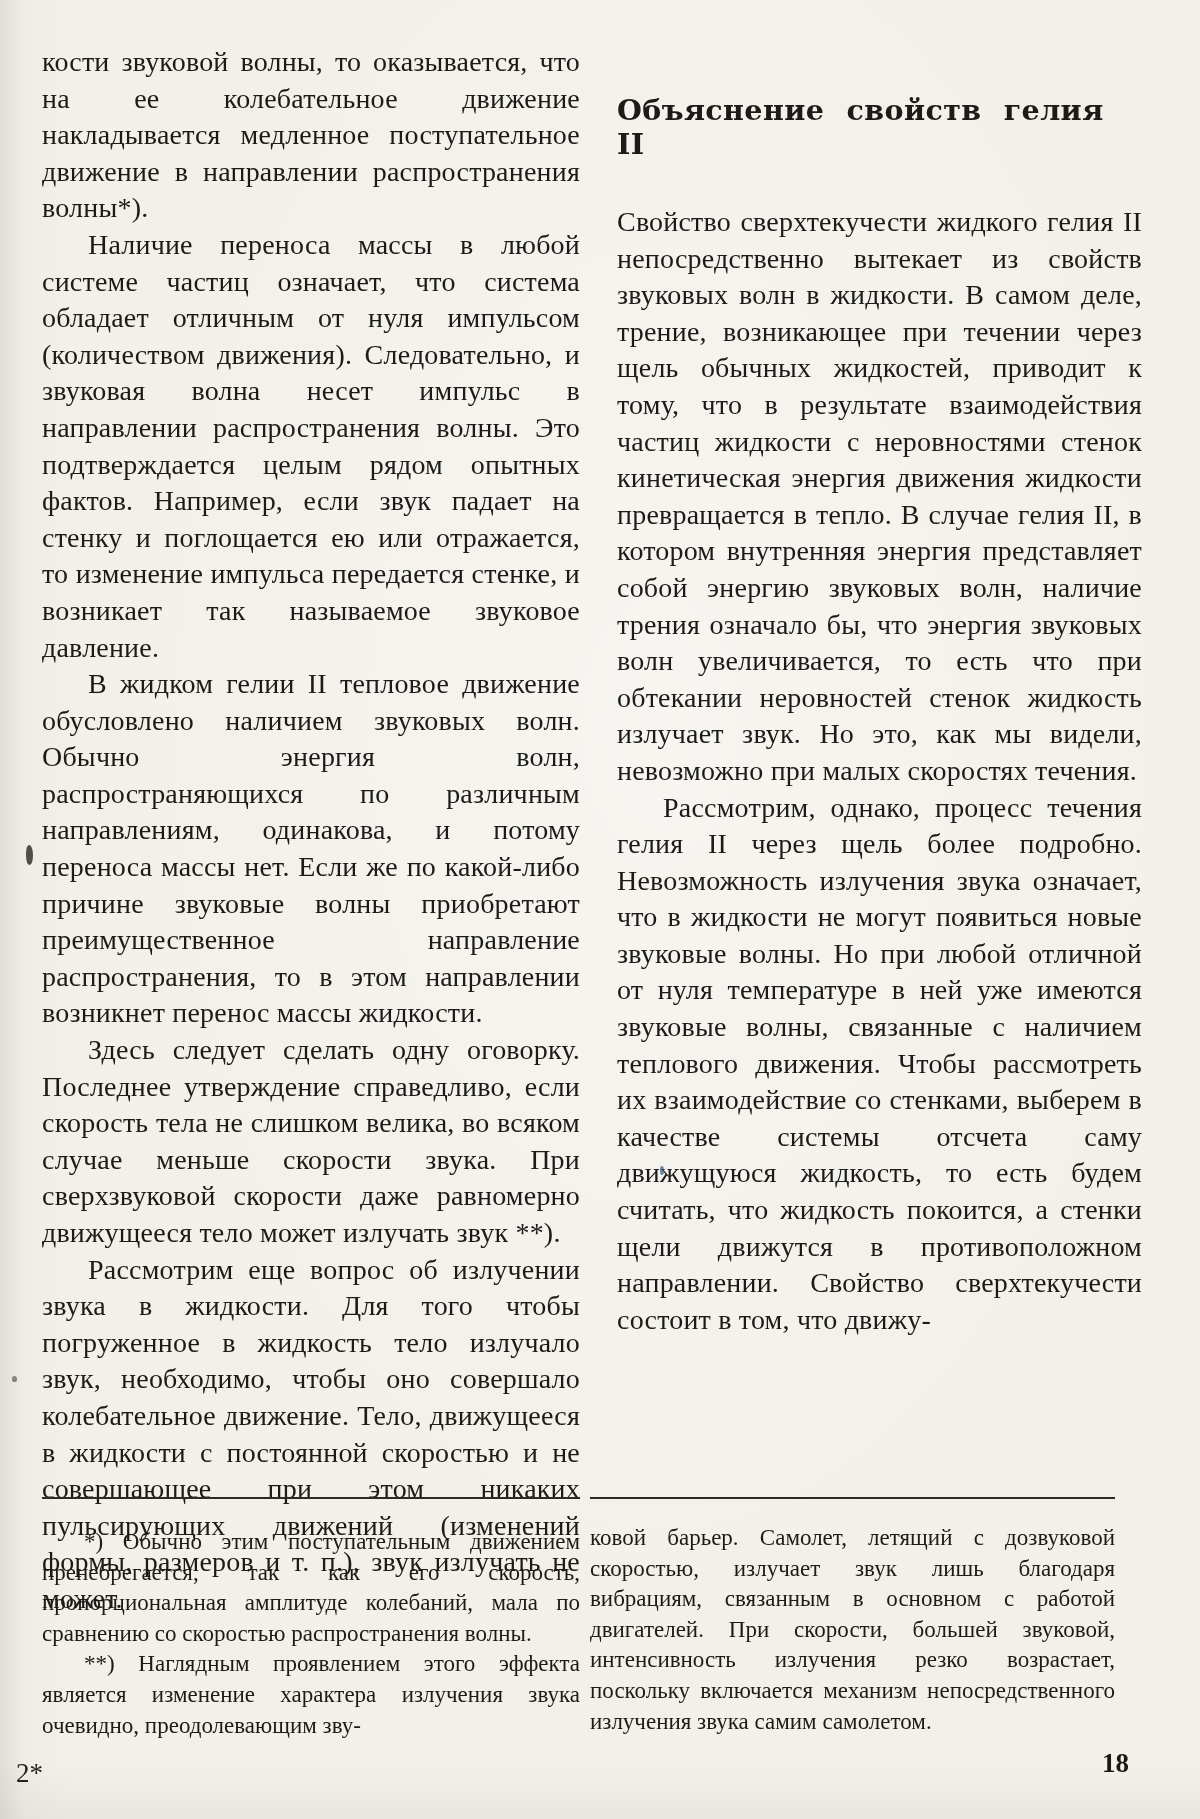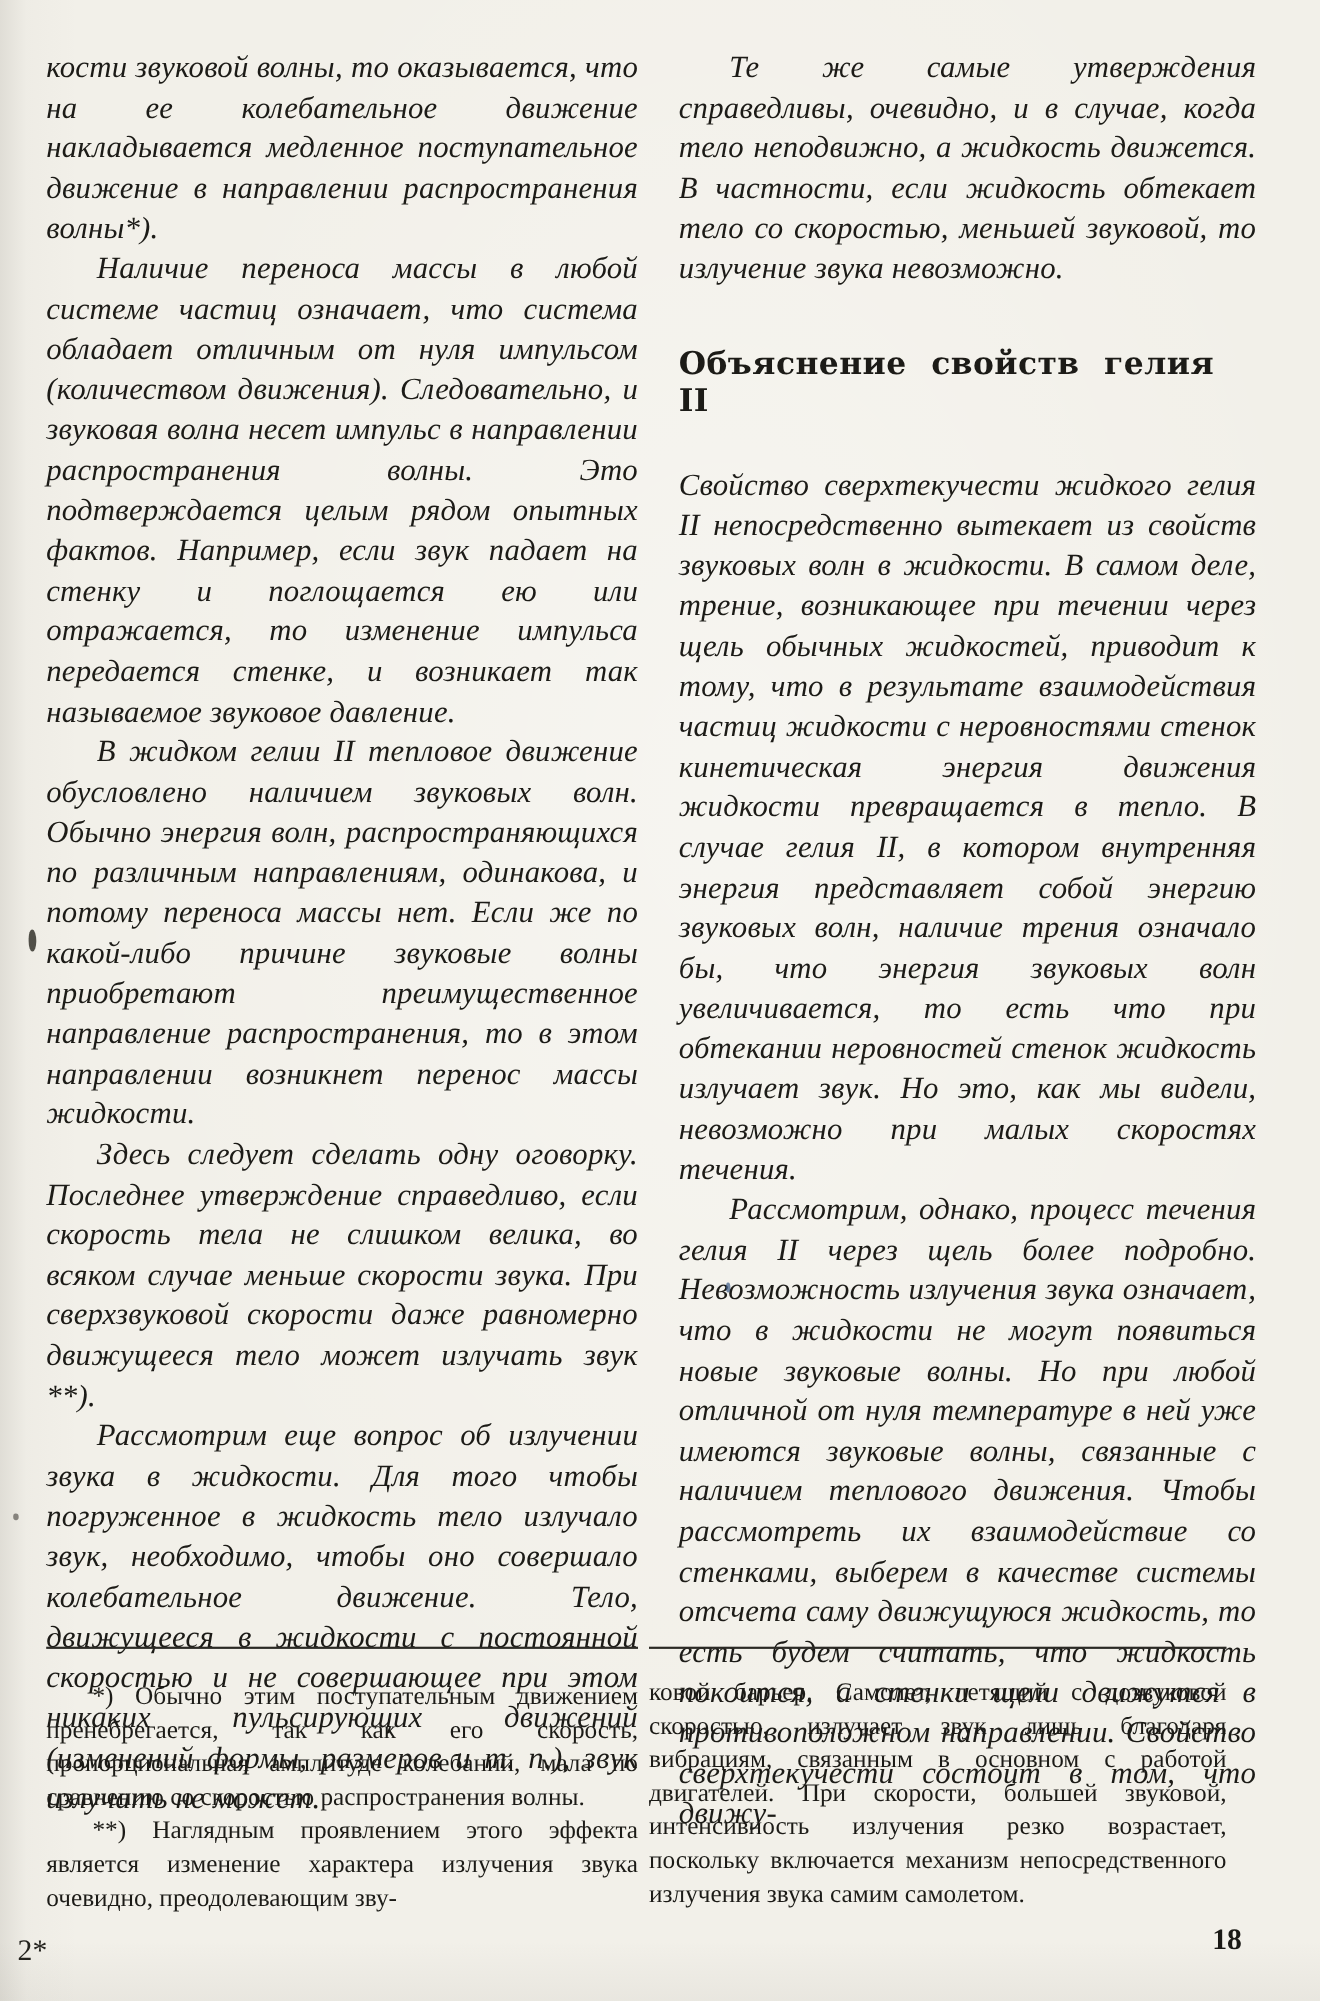--- a/index.html
+++ b/index.html
@@ -30,21 +30,20 @@
     text-align: justify;
     font-size: 28px;
     line-height: 36.6px;
     letter-spacing: 0.2px;
   }
   .col-left  { left: 42px;  width: 538px; }
   .col-right { left: 617px; width: 525px; }
   p.body-p {
     margin: 0;
     text-indent: 0;
-    font-style: italic;
   }
   p.body-p.indent { text-indent: 46px; }
   h2.section-heading {
     font-family: "DejaVu Serif", serif;
     font-weight: bold;
     font-size: 28.5px;
     line-height: 34px;
     margin: 49px 0 43px 0;
     text-align: left;
     word-spacing: 0.42em;
@@ -101,21 +100,20 @@
 
   <div class="col col-left">
     <p class="body-p">кости звуковой волны, то оказывается, что на ее колебательное движение накладывается медленное поступательное движение в направлении распространения волны*).</p>
     <p class="body-p indent">Наличие переноса массы в любой системе частиц означает, что система обладает отличным от нуля импульсом (количеством движения). Следовательно, и звуковая волна несет импульс в направлении распространения волны. Это подтверждается целым рядом опытных фактов. Например, если звук падает на стенку и поглощается ею или отражается, то изменение импульса передается стенке, и возникает так называемое звуковое давление.</p>
     <p class="body-p indent">В жидком гелии II тепловое движение обусловлено наличием звуковых волн. Обычно энергия волн, распространяющихся по различным направлениям, одинакова, и потому переноса массы нет. Если же по какой-либо причине звуковые волны приобретают преимущественное направление распространения, то в этом направлении возникнет перенос массы жидкости.</p>
     <p class="body-p indent">Здесь следует сделать одну оговорку. Последнее утверждение справедливо, если скорость тела не слишком велика, во всяком случае меньше скорости звука. При сверхзвуковой скорости даже равномерно движущееся тело может излучать звук **).</p>
     <p class="body-p indent">Рассмотрим еще вопрос об излучении звука в жидкости. Для того чтобы погруженное в жидкость тело излучало звук, необходимо, чтобы оно совершало колебательное движение. Тело, движущееся в жидкости с постоянной скоростью и не совершающее при этом никаких пульсирующих движений (изменений формы, размеров и т. п.), звук излучать не может.</p>
   </div>
 
   <div class="col col-right">
-    <p class="body-p indent">Те же самые утверждения справедливы, очевидно, и в случае, когда тело неподвижно, а жидкость движется. В частности, если жидкость обтекает тело со скоростью, меньшей звуковой, то излучение звука невозможно.</p>
     <h2 class="section-heading">Объяснение свойств гелия II</h2>
     <p class="body-p">Свойство сверхтекучести жидкого гелия II непосредственно вытекает из свойств звуковых волн в жидкости. В самом деле, трение, возникающее при течении через щель обычных жидкостей, приводит к тому, что в результате взаимодействия частиц жидкости с неровностями стенок кинетическая энергия движения жидкости превращается в тепло. В случае гелия II, в котором внутренняя энергия представляет собой энергию звуковых волн, наличие трения означало бы, что энергия звуковых волн увеличивается, то есть что при обтекании неровностей стенок жидкость излучает звук. Но это, как мы видели, невозможно при малых скоростях течения.</p>
     <p class="body-p indent">Рассмотрим, однако, процесс течения гелия II через щель более подробно. Невозможность излучения звука означает, что в жидкости не могут появиться новые звуковые волны. Но при любой отличной от нуля температуре в ней уже имеются звуковые волны, связанные с наличием теплового движения. Чтобы рассмотреть их взаимодействие со стенками, выберем в качестве системы отсчета саму движущуюся жидкость, то есть будем считать, что жидкость покоится, а стенки щели движутся в противоположном направлении. Свойство сверхтекучести состоит в том, что движу-</p>
   </div>
 
   <div class="footnote-block fn-left">
     <hr class="footnote-rule">
     <p class="footnote-p indent">*) Обычно этим поступательным движением пренебрегается, так как его скорость, пропорциональная амплитуде колебаний, мала по сравнению со скоростью распространения волны.</p>
     <p class="footnote-p indent">**) Наглядным проявлением этого эффекта является изменение характера излучения звука очевидно, преодолевающим зву-</p>
   </div>

